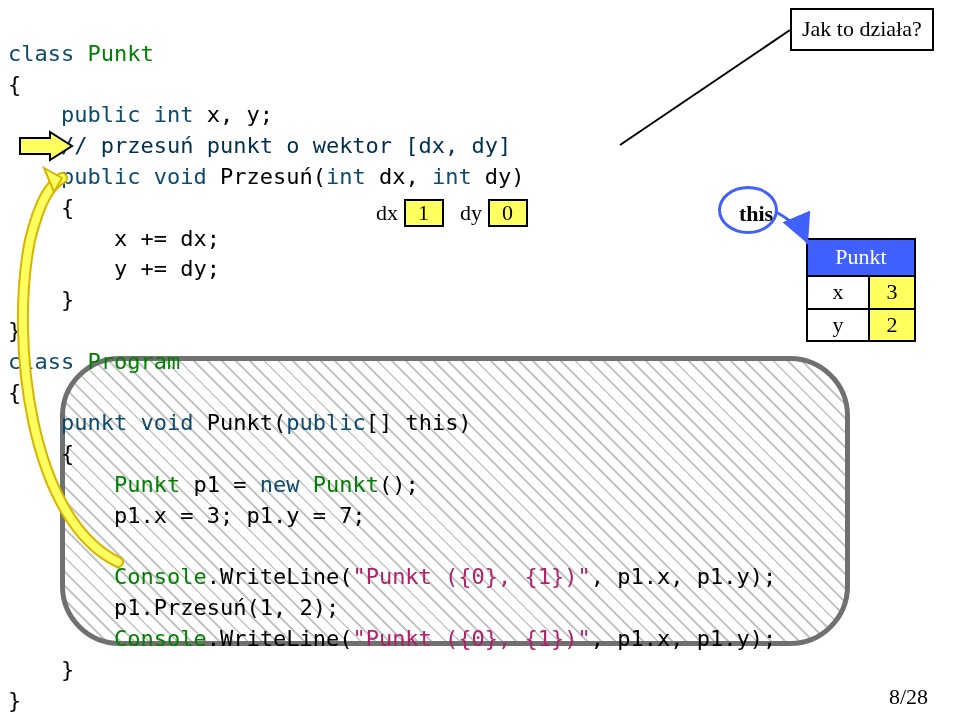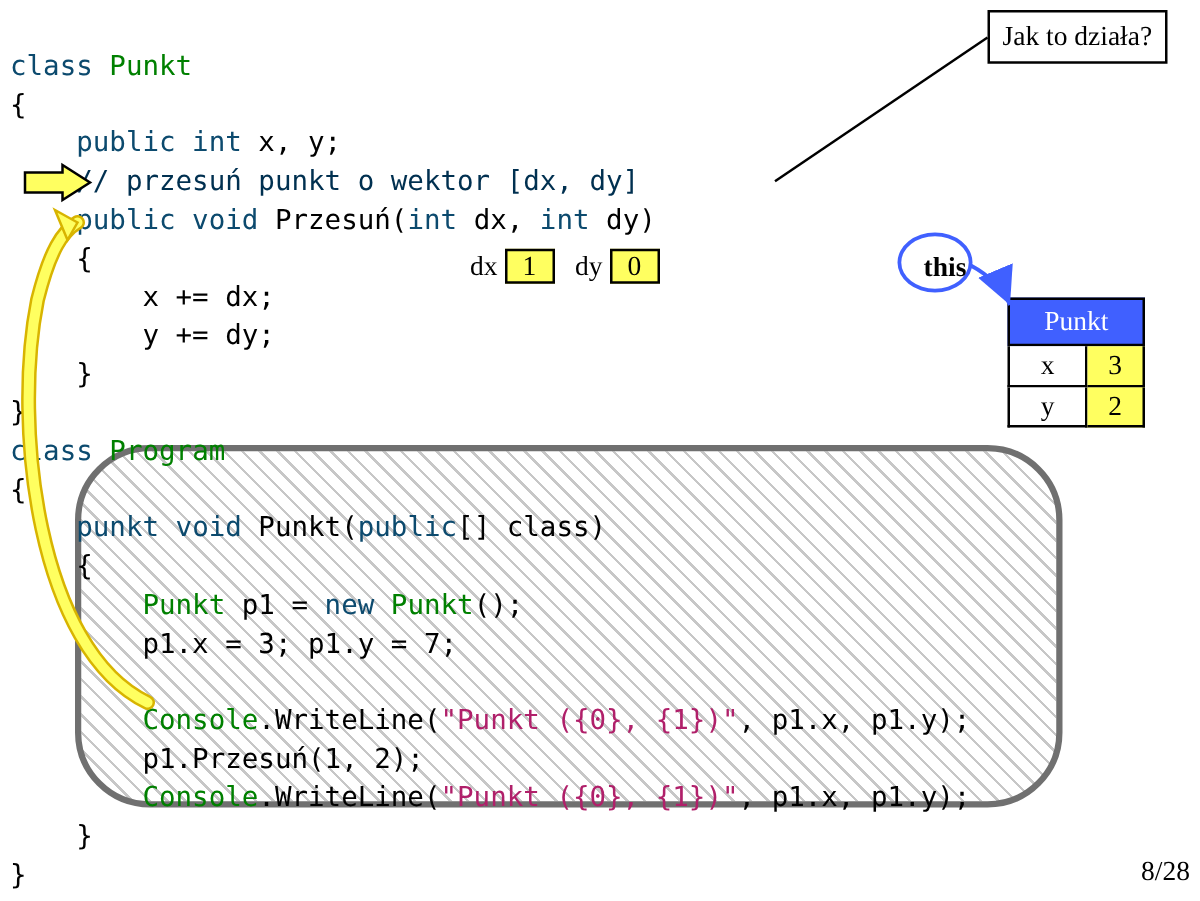--- a/index.html
+++ b/index.html
@@ -107,21 +107,21 @@
       rgba(0,0,0,0.22) 10px
     );
   }
 
   .callout {
     position: absolute;
   }
 
   .pagenum {
     position: absolute;
-    right: 8px;
+    right: 32px;
     bottom: 8px;
     font-family: "Georgia", serif;
     font-size: 22px;
   }
 
   svg.overlay {
     position: absolute;
     top: 0; left: 0;
     width: 960px; height: 721px;
     pointer-events: none;
@@ -138,21 +138,21 @@
 <span class="kw-red">    public</span><span class="kw-red"> int</span><span class="black"> x, y;</span>
 <span class="kw-dark">    // przesuń punkt o wektor [dx, dy]</span>
 <span class="kw-red">    public</span><span class="kw-red"> void</span><span class="black"> Przesuń(</span><span class="kw-red">int</span><span class="black"> dx,</span><span class="kw-red"> int</span><span class="black"> dy)</span>
 <span class="black">    {</span>
 <span class="black">        x += dx;</span>
 <span class="black">        y += dy;</span>
 <span class="black">    }</span>
 <span class="black">}</span>
 <span class="kw-red">class</span><span class="kw-green"> Program</span>
 <span class="black">{</span>
-<span class="kw-red">    punkt</span><span class="kw-red"> void</span><span class="black"> Punkt(</span><span class="kw-red">public</span><span class="black">[] class)</span>
+<span class="kw-red">    punkt</span><span class="kw-red"> void</span><span class="black"> Punkt(</span><span class="kw-red">public</span><span class="black">[] this)</span>
 <span class="black">    {</span>
 <span class="kw-green">        Punkt</span><span class="black"> p1 = </span><span class="kw-red">new</span><span class="kw-green"> Punkt</span><span class="black">();</span>
 <span class="black">        p1.x = 3; p1.y = 7;</span>
 
 <span class="kw-green">        Console</span><span class="black">.WriteLine(</span><span class="kw-mag">"Punkt ({0}, {1})"</span><span class="black">, p1.x, p1.y);</span>
 <span class="black">        p1.Przesuń(1, 2);</span>
 <span class="kw-green">        Console</span><span class="black">.WriteLine(</span><span class="kw-mag">"Punkt ({0}, {1})"</span><span class="black">, p1.x, p1.y);</span>
 <span class="black">    }</span>
 <span class="black">}</span>
 </div>

